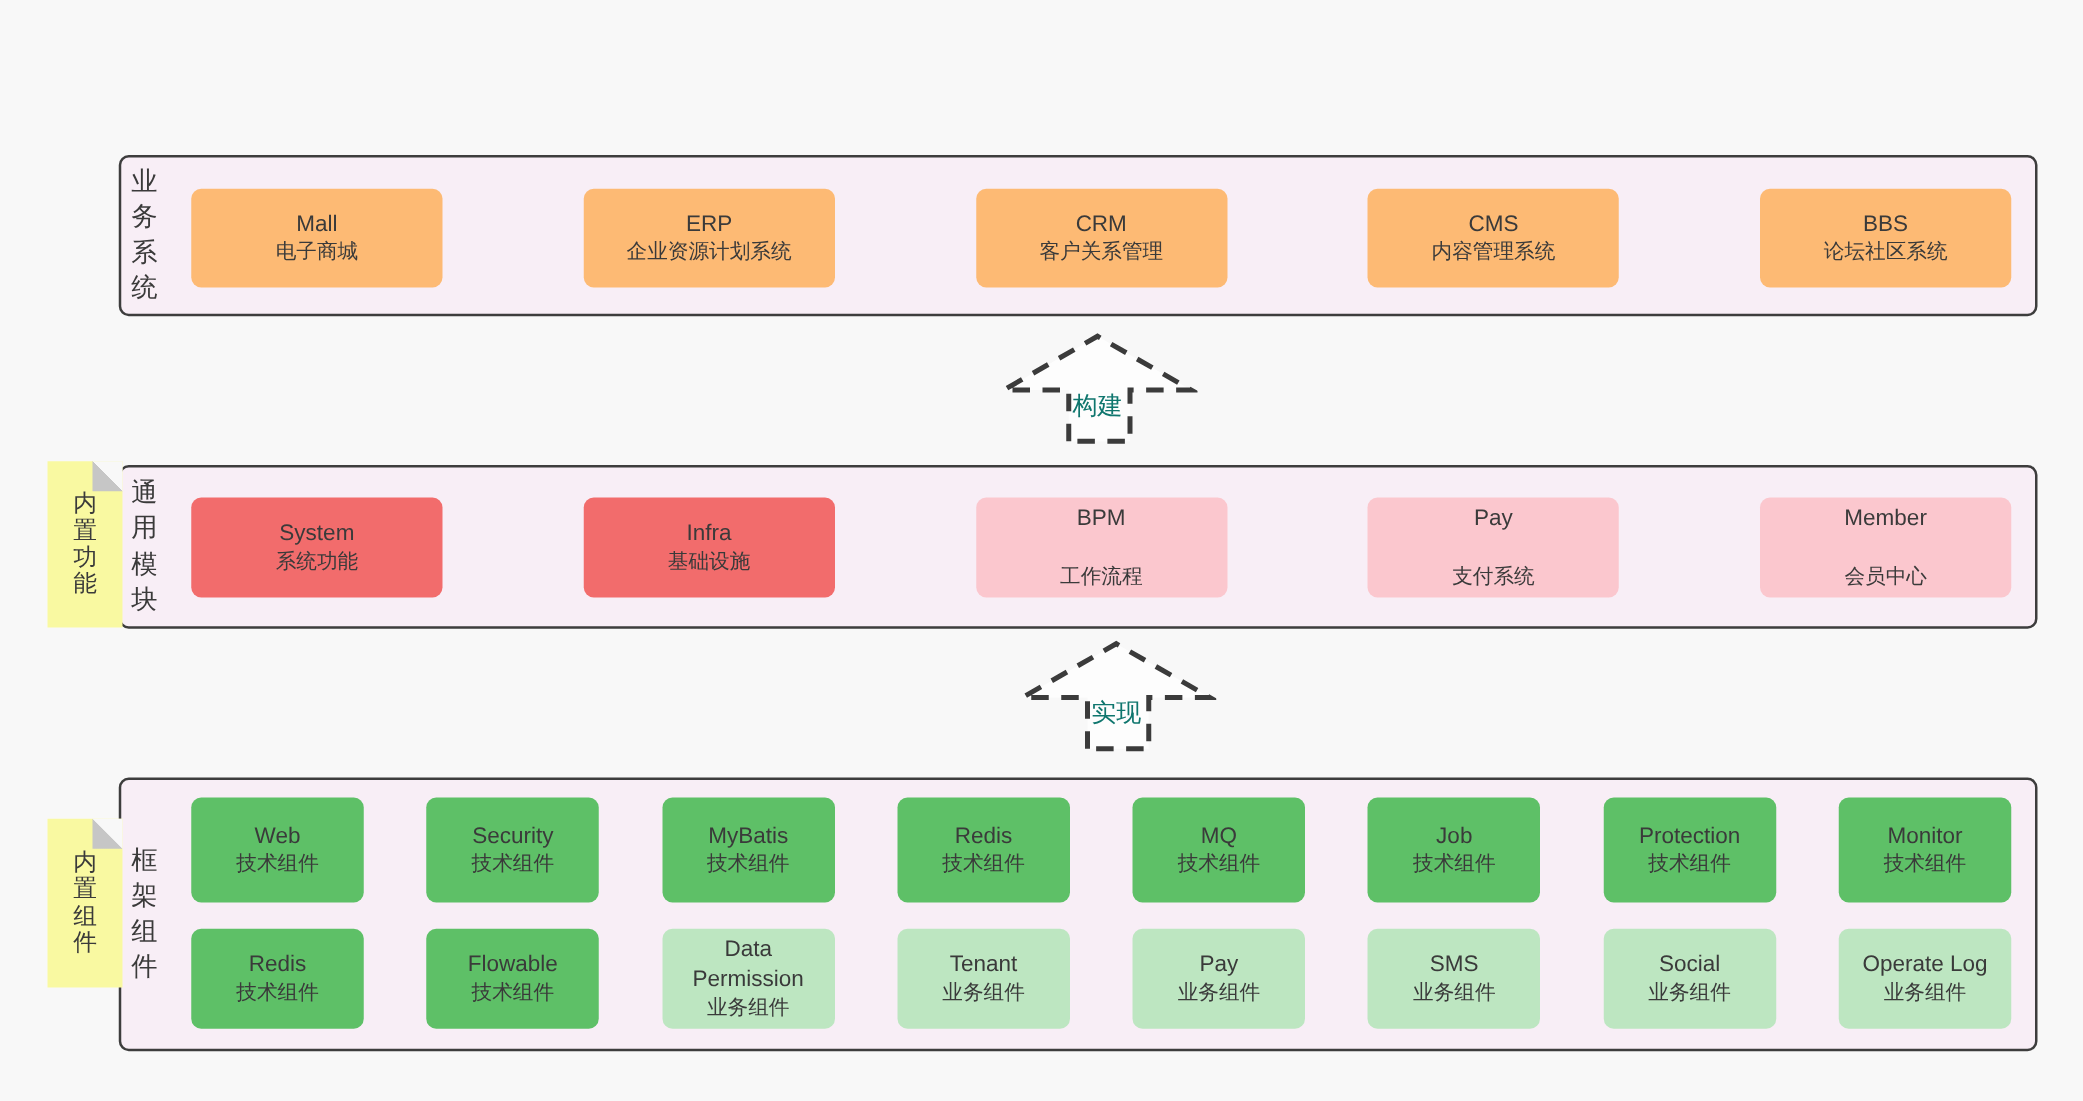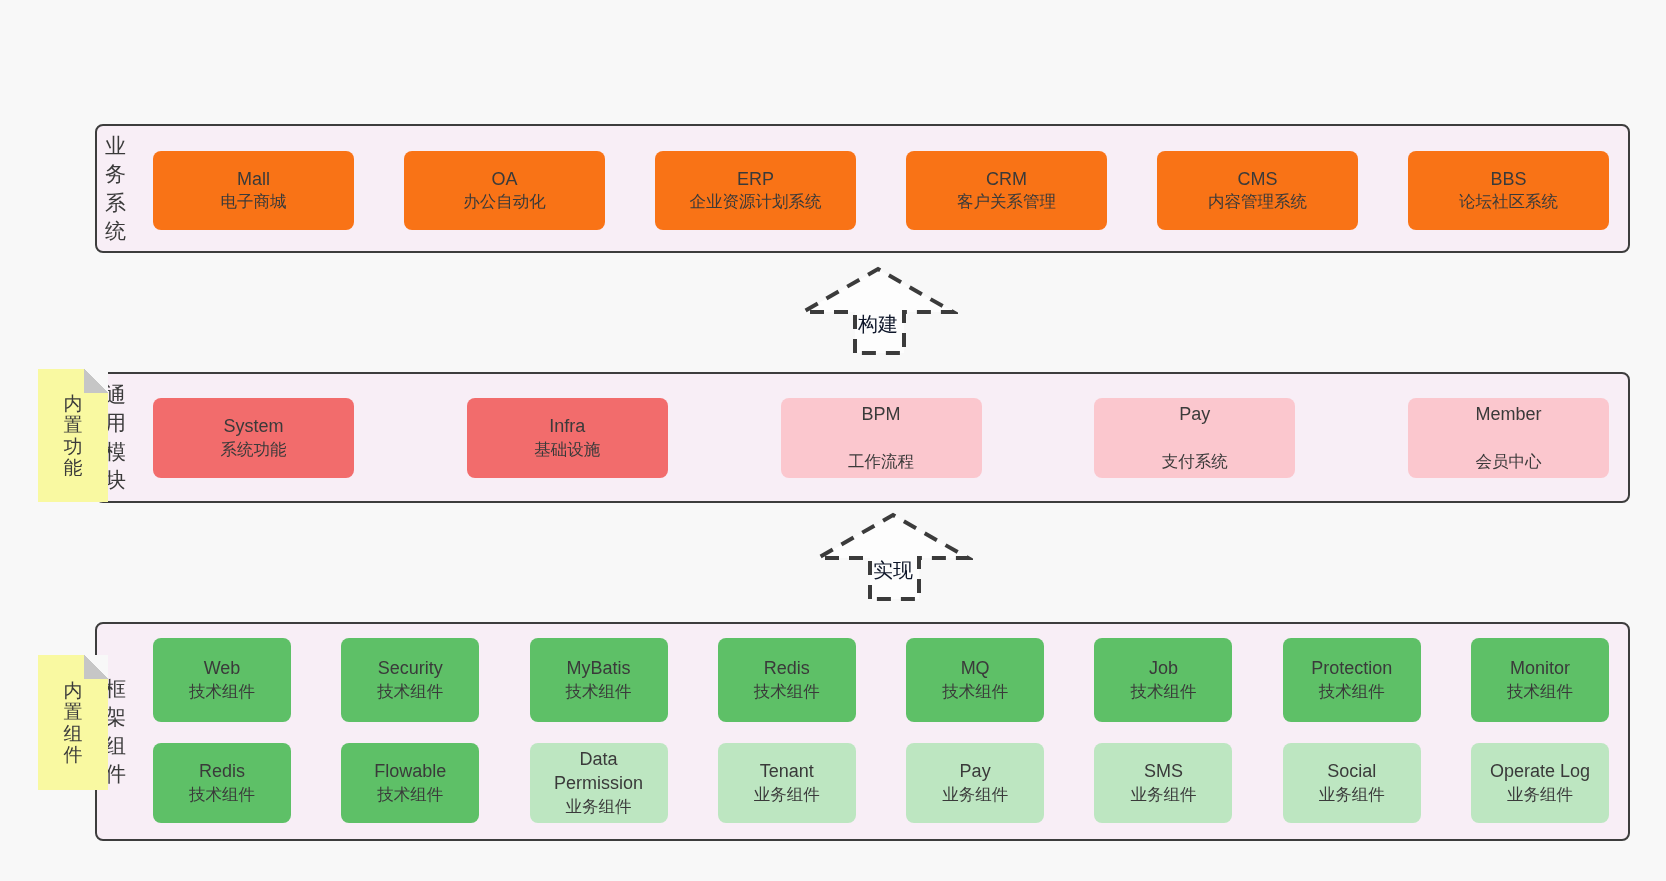--- a/index.html
+++ b/index.html
@@ -35,64 +35,60 @@
   .layer3 .boxes.r2{top:119px;height:80px;}
   .box{
     border-radius:8px;
     display:flex;flex-direction:column;align-items:center;justify-content:center;
     text-align:center;box-sizing:border-box;padding:0 8px;
   }
   .layer1 .box,.layer2 .box{width:201px;}
   .layer3 .box{width:138px;}
   .box-name{font-size:18px;line-height:1.32;}
   .box-desc{font-size:16.5px;line-height:1.32;}
-  .c-blue{background:#f97316;}
+  .c-blue{background:#fdba74;}
   .c-red{background:#f26c6c;}
   .c-pink{background:#fbc7ce;gap:24px;}
   .c-green{background:#5ec067;}
   .c-lgreen{background:#bde6c1;}
   .note{
-    position:absolute;left:38px;width:70px;z-index:5;
+    position:absolute;left:38px;width:60px;z-index:5;
     background:#f9f9a1;
     display:flex;align-items:center;justify-content:center;
   }
   .note1{top:369px;height:133px;}
   .note2{top:655px;height:135px;}
   .note::before{
     content:"";position:absolute;top:0;right:0;width:24px;height:24px;
     background:linear-gradient(to bottom left,#f8f8f8 49.5%,#c6c6c6 50%);
   }
   .note-text{
     width:22px;font-size:19px;line-height:1.12;
     word-break:break-all;text-align:center;color:#3a3a3a;
   }
   .arrow{position:absolute;width:160px;height:95px;}
   .arrow1{left:798px;top:263px;}
   .arrow2{left:813px;top:509px;}
   .arrow svg{position:absolute;left:0;top:0;}
   .arrow-label{
     position:absolute;left:0;right:0;top:48px;
-    text-align:center;font-size:20px;color:#0f172a;
+    text-align:center;font-size:20px;color:#0f766e;
   }
 </style>
 </head>
 <body>
 
 <section class="layer layer1">
   <div class="layer-label-wrap">
     <div class="layer-label">业务系统</div>
   </div>
   <div class="boxes">
     <div class="box c-blue">
       <div class="box-name">Mall</div>
       <div class="box-desc">电子商城</div>
-    </div>
-    <div class="box c-blue">
-      <div class="box-name">OA</div>
-      <div class="box-desc">办公自动化</div>
     </div>
     <div class="box c-blue">
       <div class="box-name">ERP</div>
       <div class="box-desc">企业资源计划系统</div>
     </div>
     <div class="box c-blue">
       <div class="box-name">CRM</div>
       <div class="box-desc">客户关系管理</div>
     </div>
     <div class="box c-blue">

